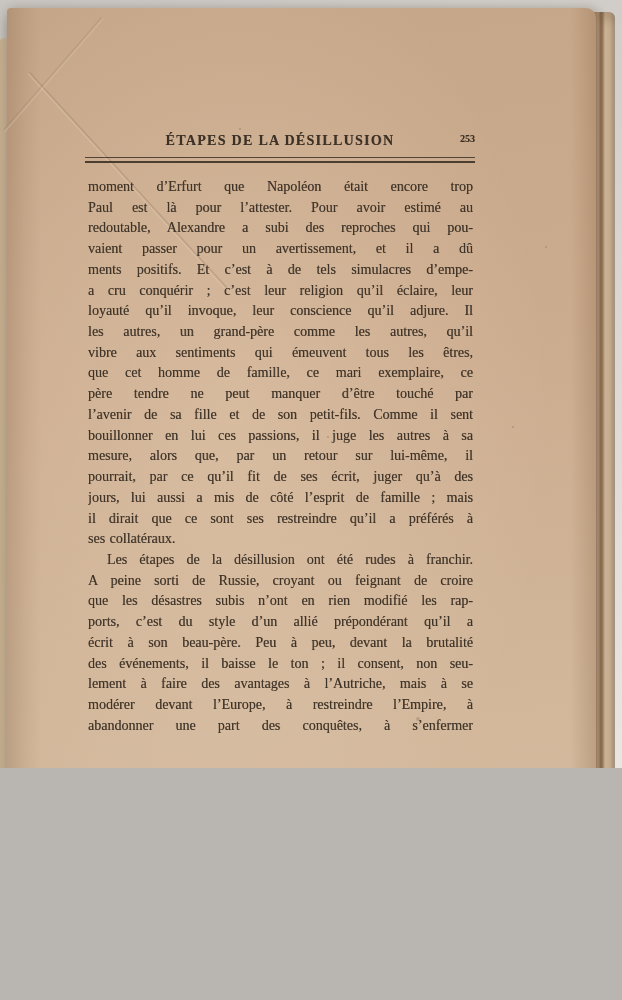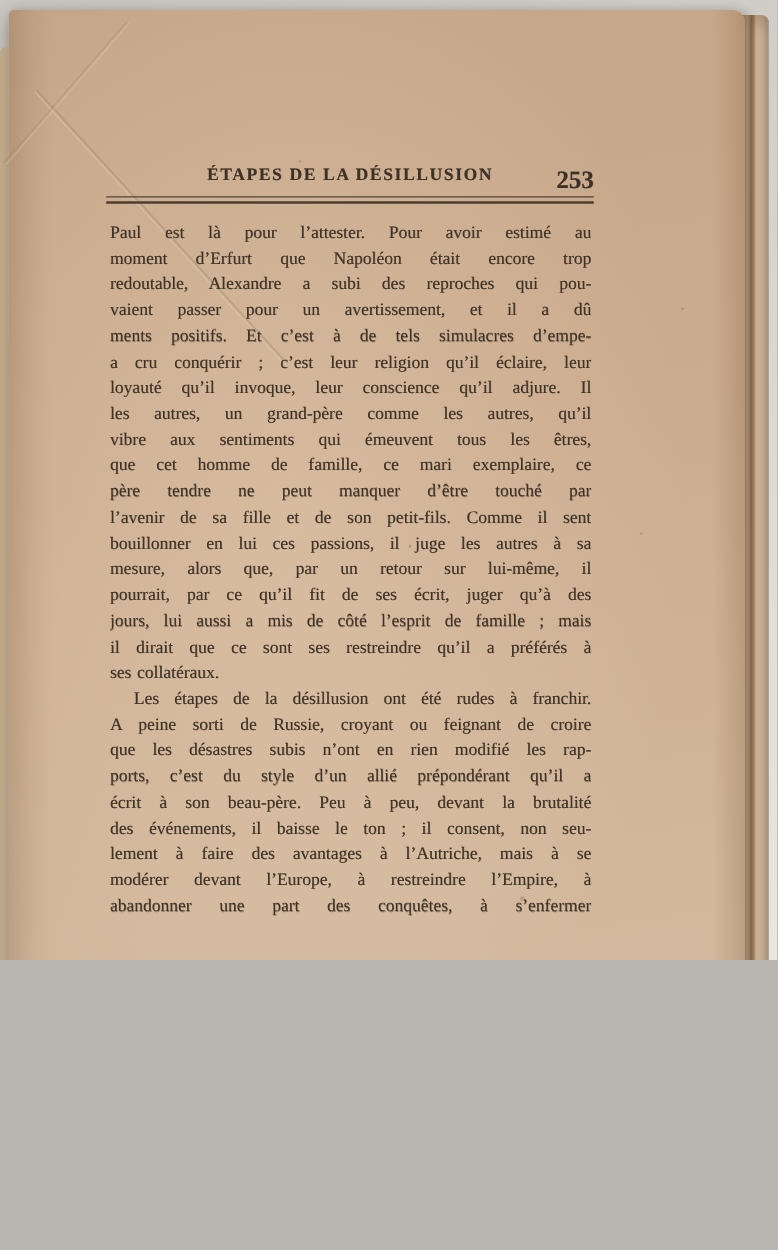--- a/index.html
+++ b/index.html
@@ -61,21 +61,21 @@
        210px 410px 0 1px rgba(120,85,58,.25), 305px 118px 0 rgba(115,82,55,.3),
        -120px 570px 0 rgba(100,70,45,.3), 255px 636px 0 rgba(120,85,58,.35),
        32px -180px 0 rgba(115,82,55,.28), 338px -62px 0 rgba(115,82,55,.3);}
   .running-title{
     position:absolute;left:78px;top:125px;width:390px;height:18px;
     text-align:center;font-size:14px;font-weight:700;letter-spacing:1.3px;
     color:#3c3126;text-shadow:.3px .3px 0 rgba(60,49,38,.5);white-space:nowrap;
   }
   .page-number{
     position:absolute;left:418px;top:125px;width:50px;height:18px;
-    text-align:right;font-size:20px;font-weight:700;color:#3c3126;
+    text-align:right;font-size:10px;font-weight:700;color:#3c3126;
     text-shadow:.3px .3px 0 rgba(60,49,38,.5);
   }
   .rule{
     position:absolute;left:78px;top:149px;width:390px;height:3px;
     border-top:1.4px solid rgba(62,50,38,.85);
     border-bottom:2.2px solid rgba(62,50,38,.9);
   }
   .body-text{
     position:absolute;left:81px;top:169px;width:385px;
     font-size:14px;color:#3e3328;
@@ -112,22 +112,22 @@
     <div class="right-shade"></div>
     <div class="crease crease-long"></div>
     <div class="crease crease-corner"></div>
     <div class="speck"></div>
 
     <div class="running-title">ÉTAPES DE LA DÉSILLUSION</div>
     <div class="page-number">253</div>
     <div class="rule"></div>
 
     <div class="body-text" id="body-text">
+        <div class="tline">moment d’Erfurt que Napoléon était encore trop</div>
         <div class="tline">Paul est là pour l’attester. Pour avoir estimé au</div>
-        <div class="tline">moment d’Erfurt que Napoléon était encore trop</div>
         <div class="tline">redoutable, Alexandre a subi des reproches qui pou-</div>
         <div class="tline">vaient passer pour un avertissement, et il a dû</div>
         <div class="tline">ments positifs. Et c’est à de tels simulacres d’empe-</div>
         <div class="tline">a cru conquérir ; c’est leur religion qu’il éclaire, leur</div>
         <div class="tline">loyauté qu’il invoque, leur conscience qu’il adjure. Il</div>
         <div class="tline">les autres, un grand-père comme les autres, qu’il</div>
         <div class="tline">vibre aux sentiments qui émeuvent tous les êtres,</div>
         <div class="tline">que cet homme de famille, ce mari exemplaire, ce</div>
         <div class="tline">père tendre ne peut manquer d’être touché par</div>
         <div class="tline">l’avenir de sa fille et de son petit-fils. Comme il sent</div>

